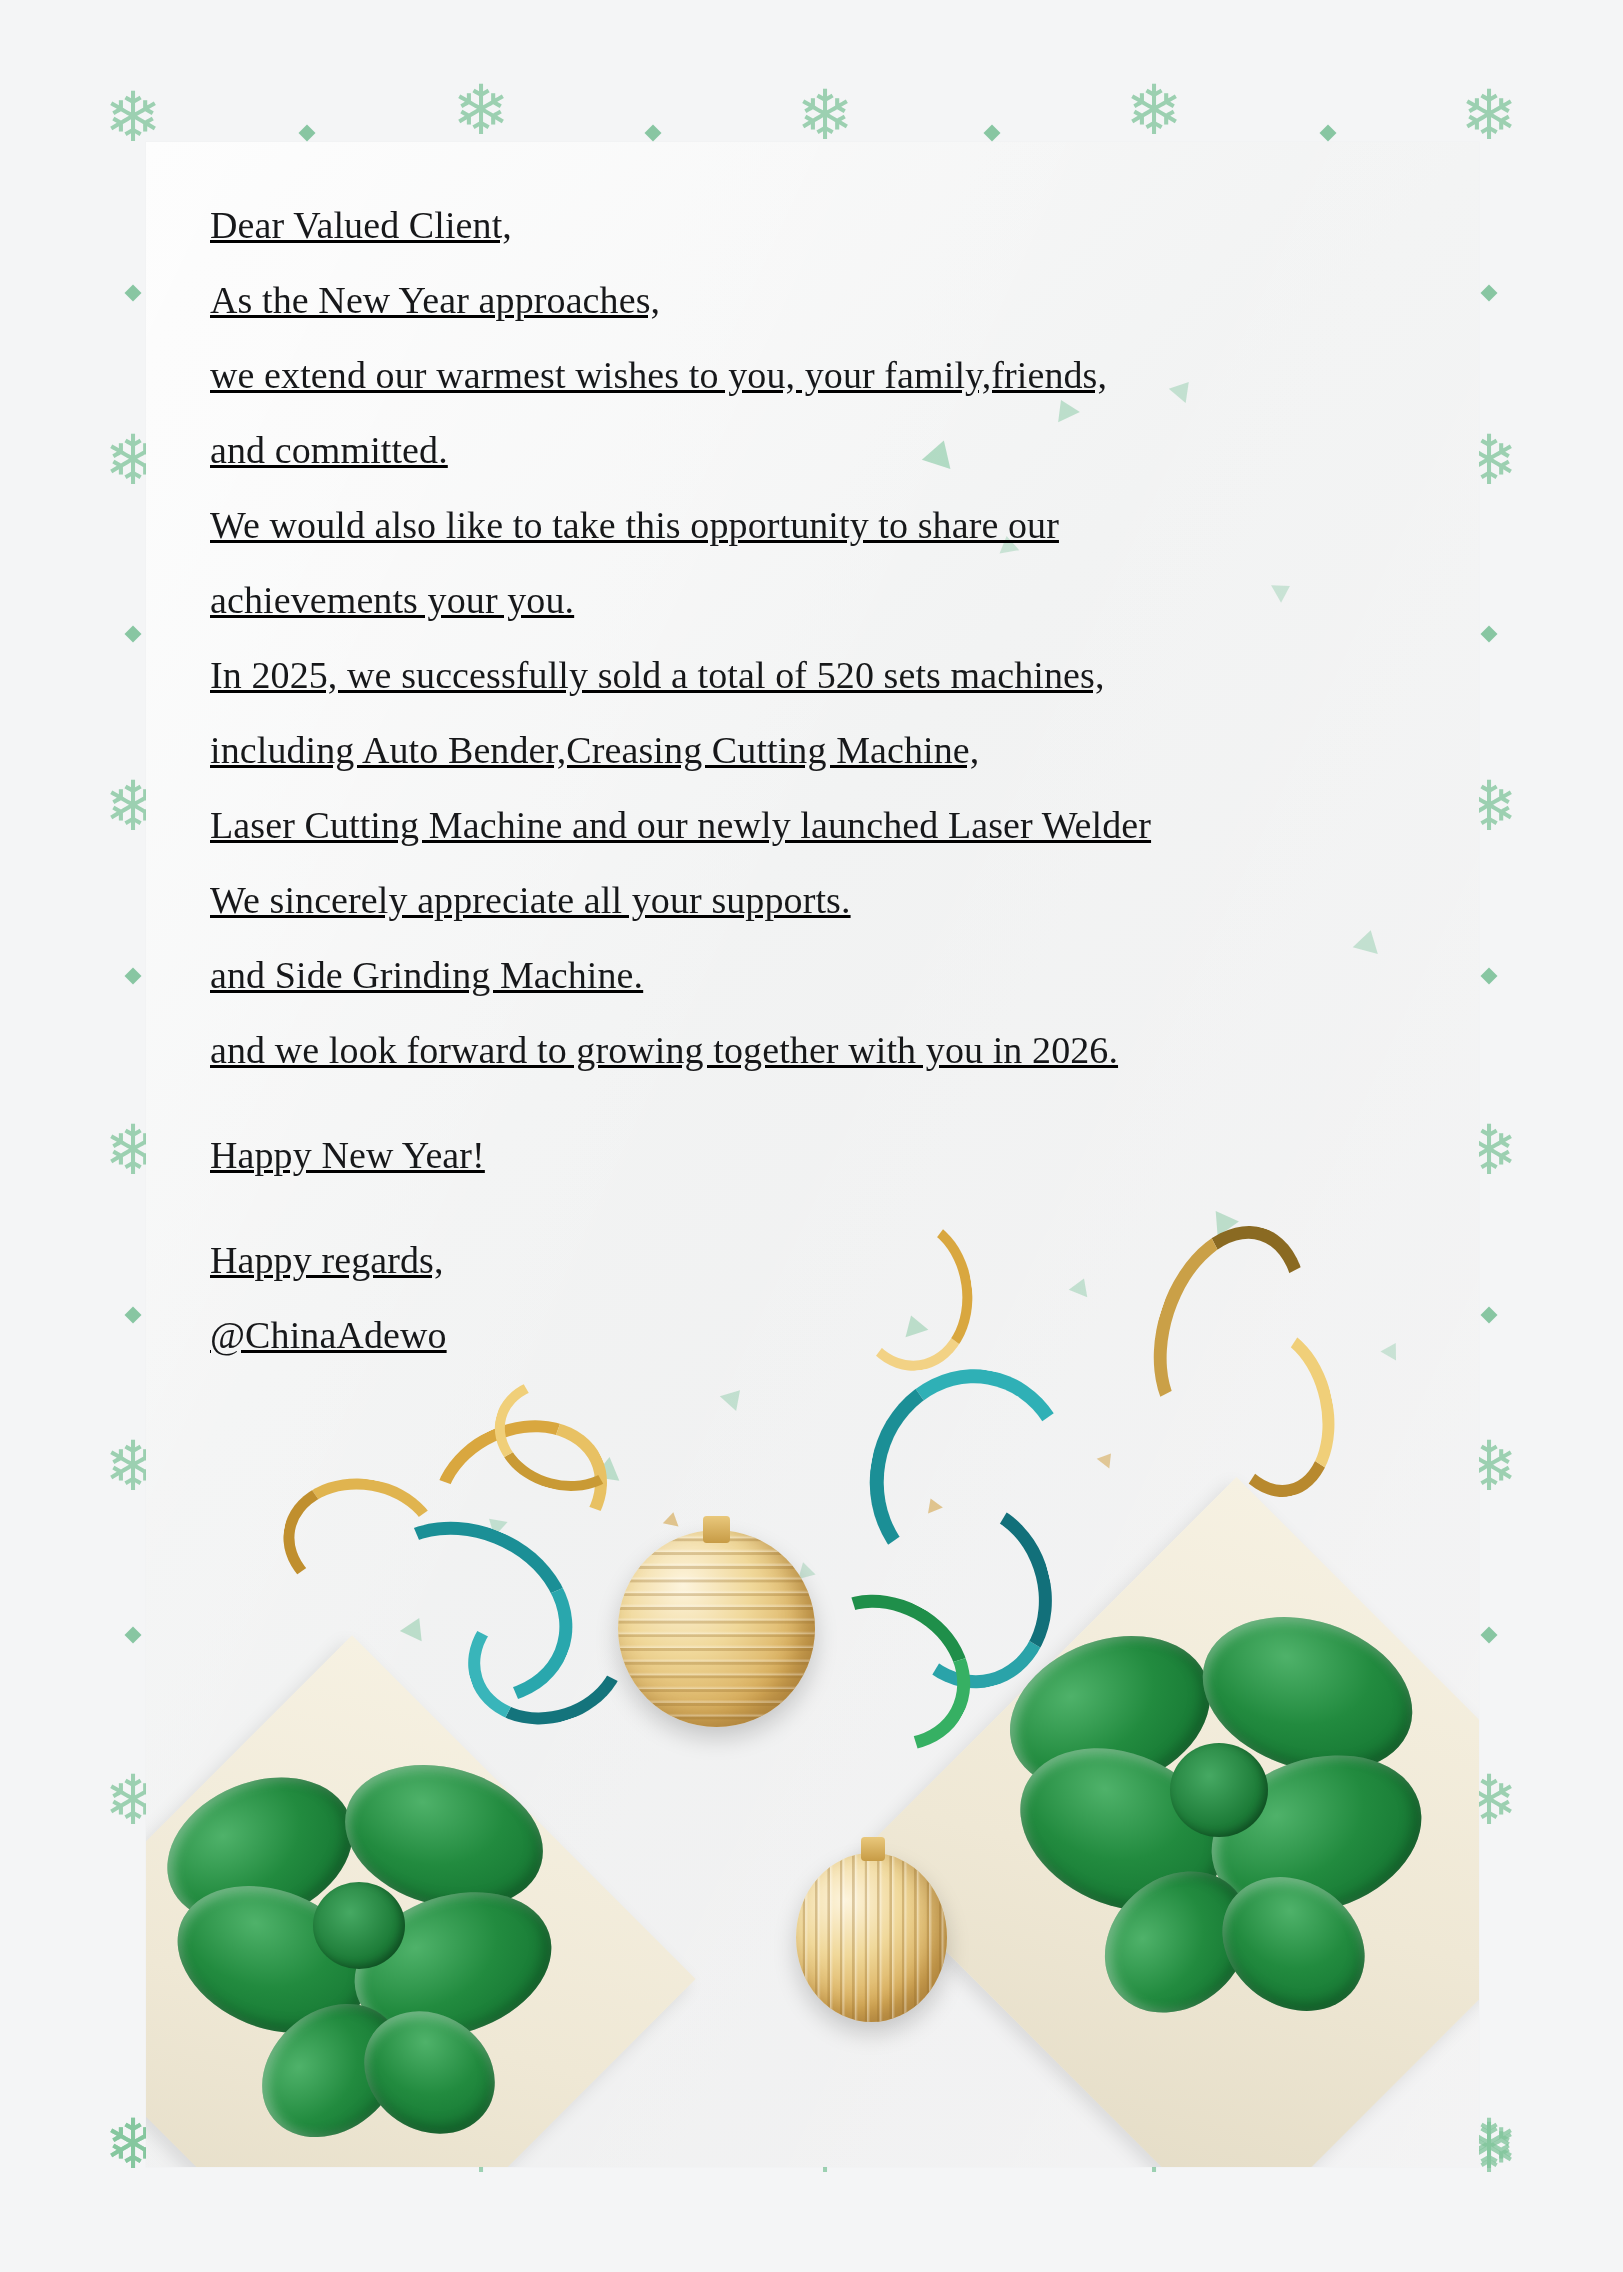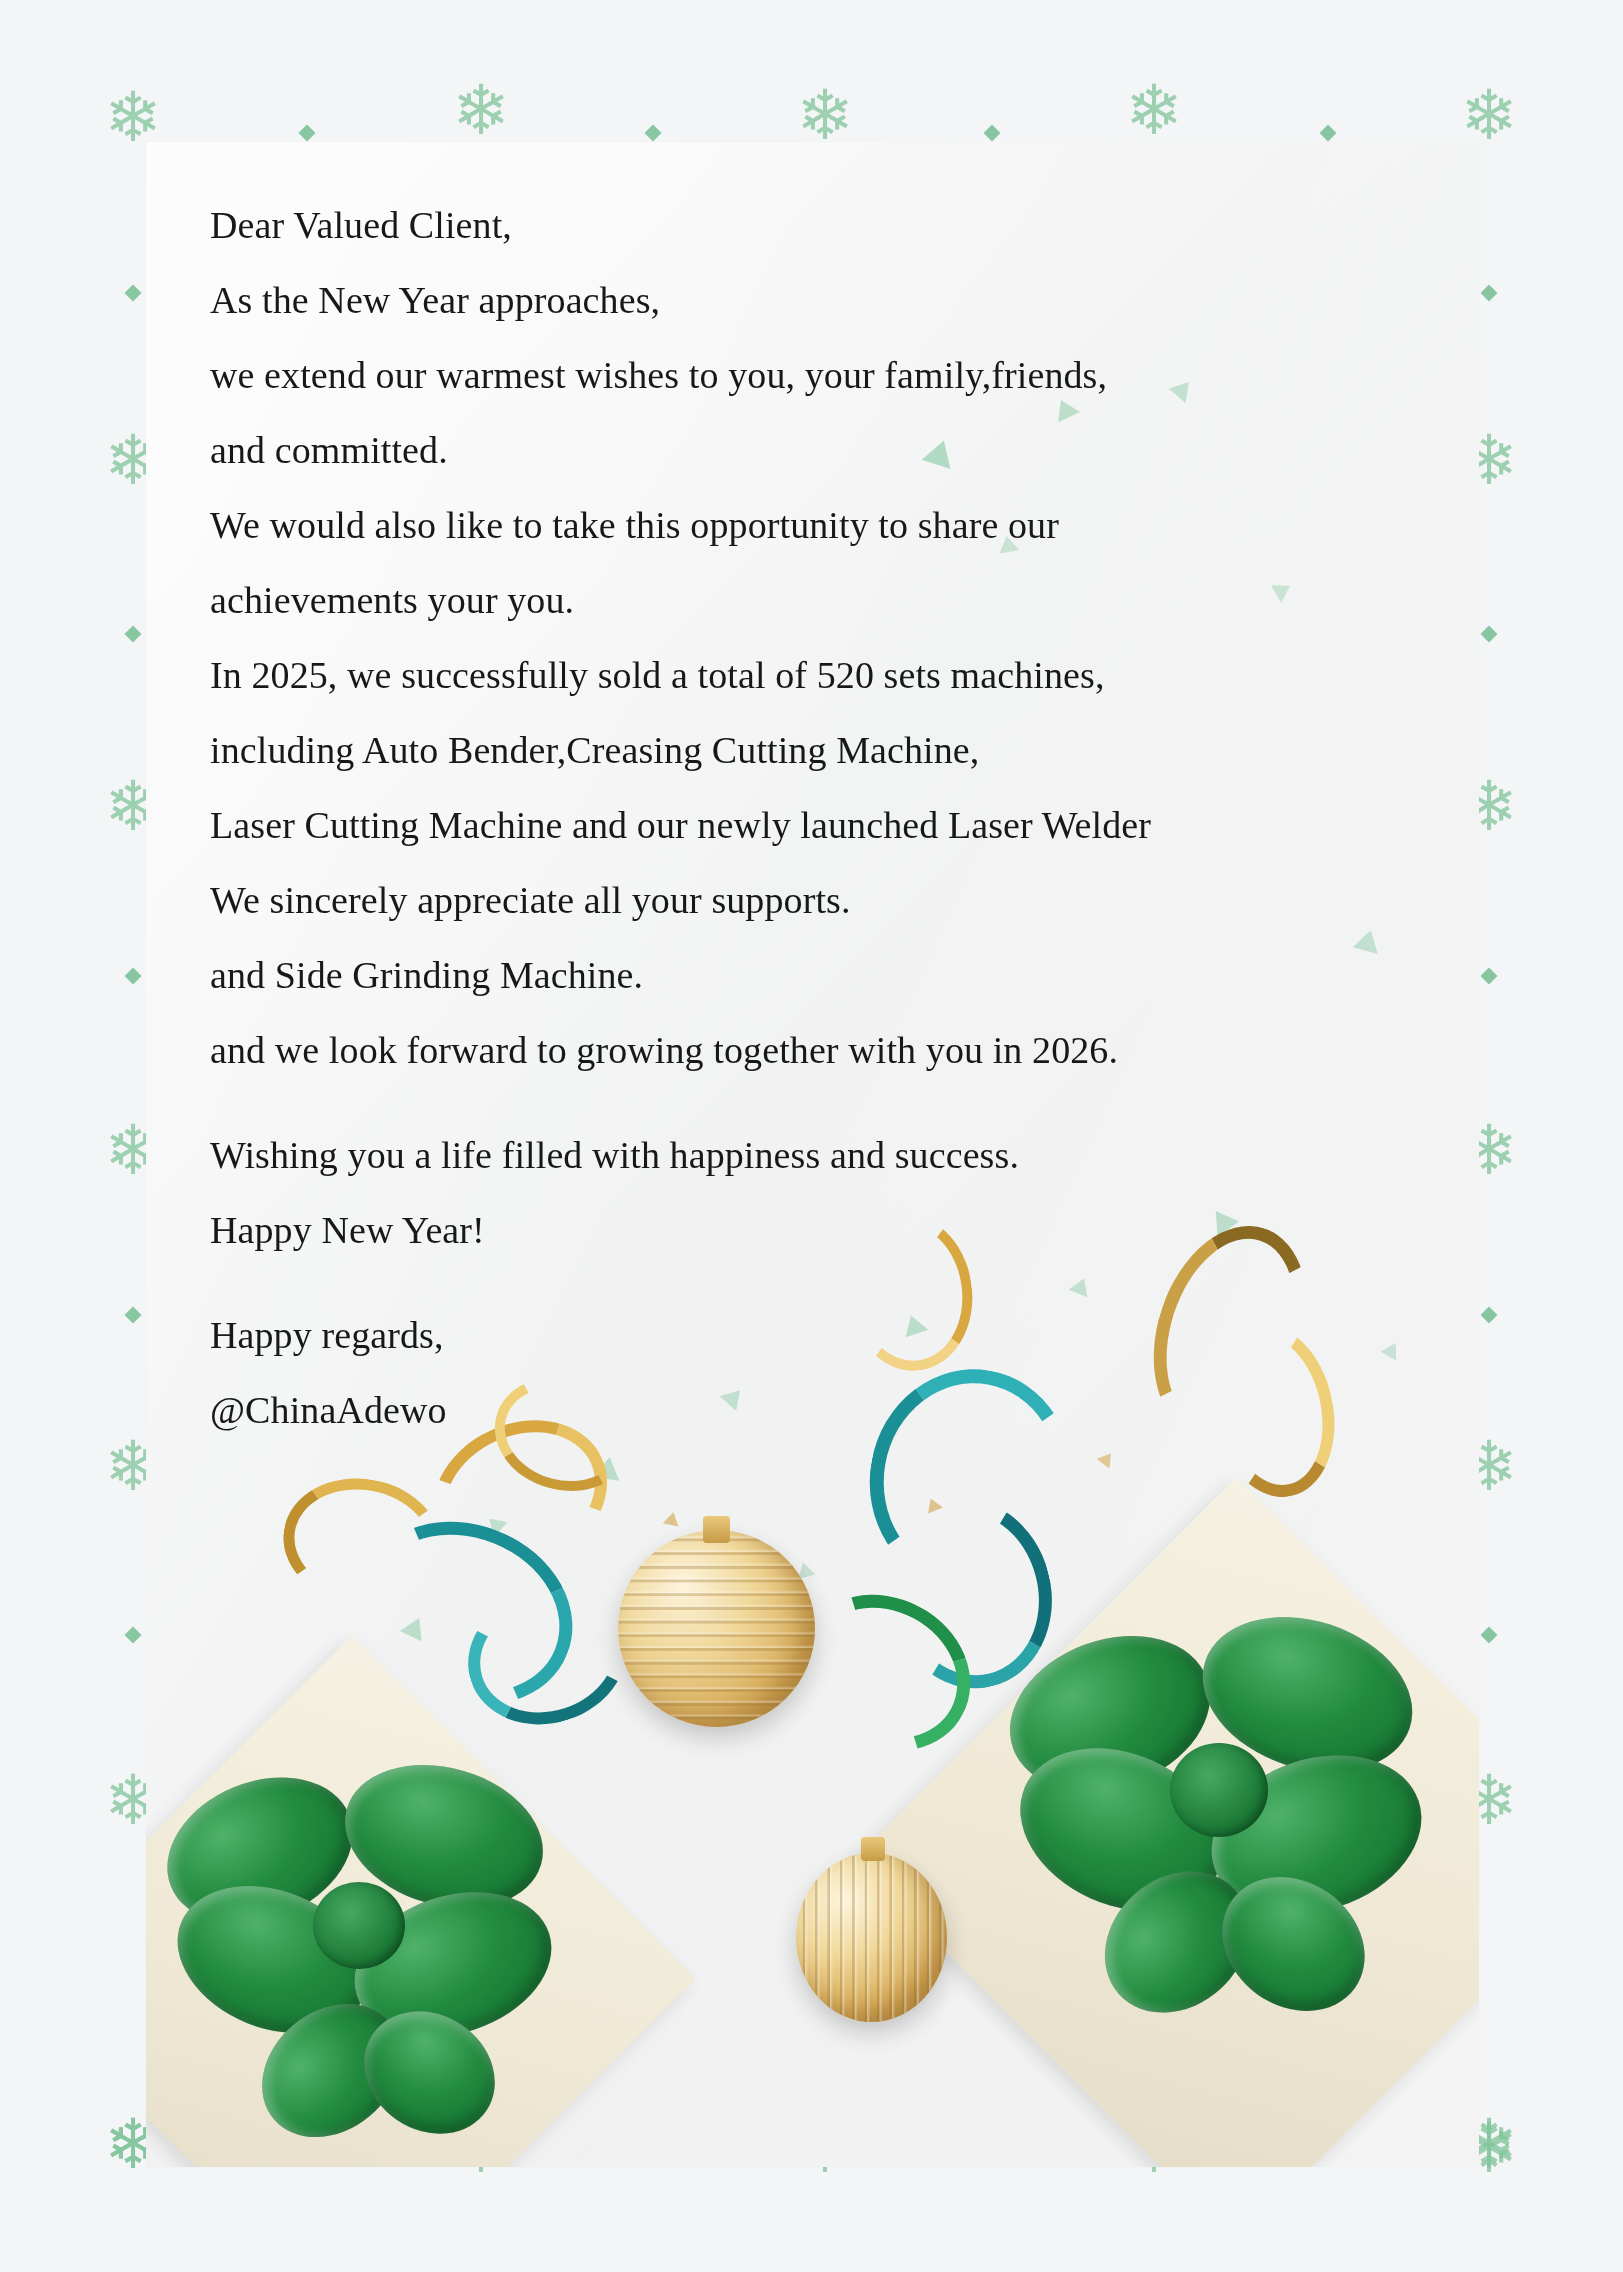--- a/index.html
+++ b/index.html
@@ -62,20 +62,21 @@
     pointer-events: none;
   }
 
   
   .letter {
     position: absolute;
     left: 64px;
     top: 46px;
     width: 1237px;
     z-index: 5;
+    text-decoration: underline;
   }
   .line {
     font-size: 38px;
     line-height: 75px;
     color: #17181a;
     white-space: pre;
     letter-spacing: 0.1px;
   }
   .line.blank {
     height: 30px;
@@ -293,21 +294,20 @@
       <div class="line">and committed.</div>
       <div class="line">We would also like to take this opportunity to share our</div>
       <div class="line">achievements your you.</div>
       <div class="line">In 2025, we successfully sold a total of 520 sets machines,</div>
       <div class="line">including Auto Bender,Creasing Cutting Machine,</div>
       <div class="line">Laser Cutting Machine and our newly launched Laser Welder</div>
       <div class="line">We sincerely appreciate all your supports.</div>
       <div class="line">and Side Grinding Machine.</div>
       <div class="line">and we look forward to growing together with you in 2026.</div>
       <div class="line blank"></div>
-      <div class="line">Wishing you a life filled with happiness and success.</div>
       <div class="line">Happy New Year!</div>
       <div class="line blank"></div>
       <div class="line">Happy regards,</div>
       <div class="line">@ChinaAdewo</div>
     </div>
 
   </div>
 </div>
 
 

